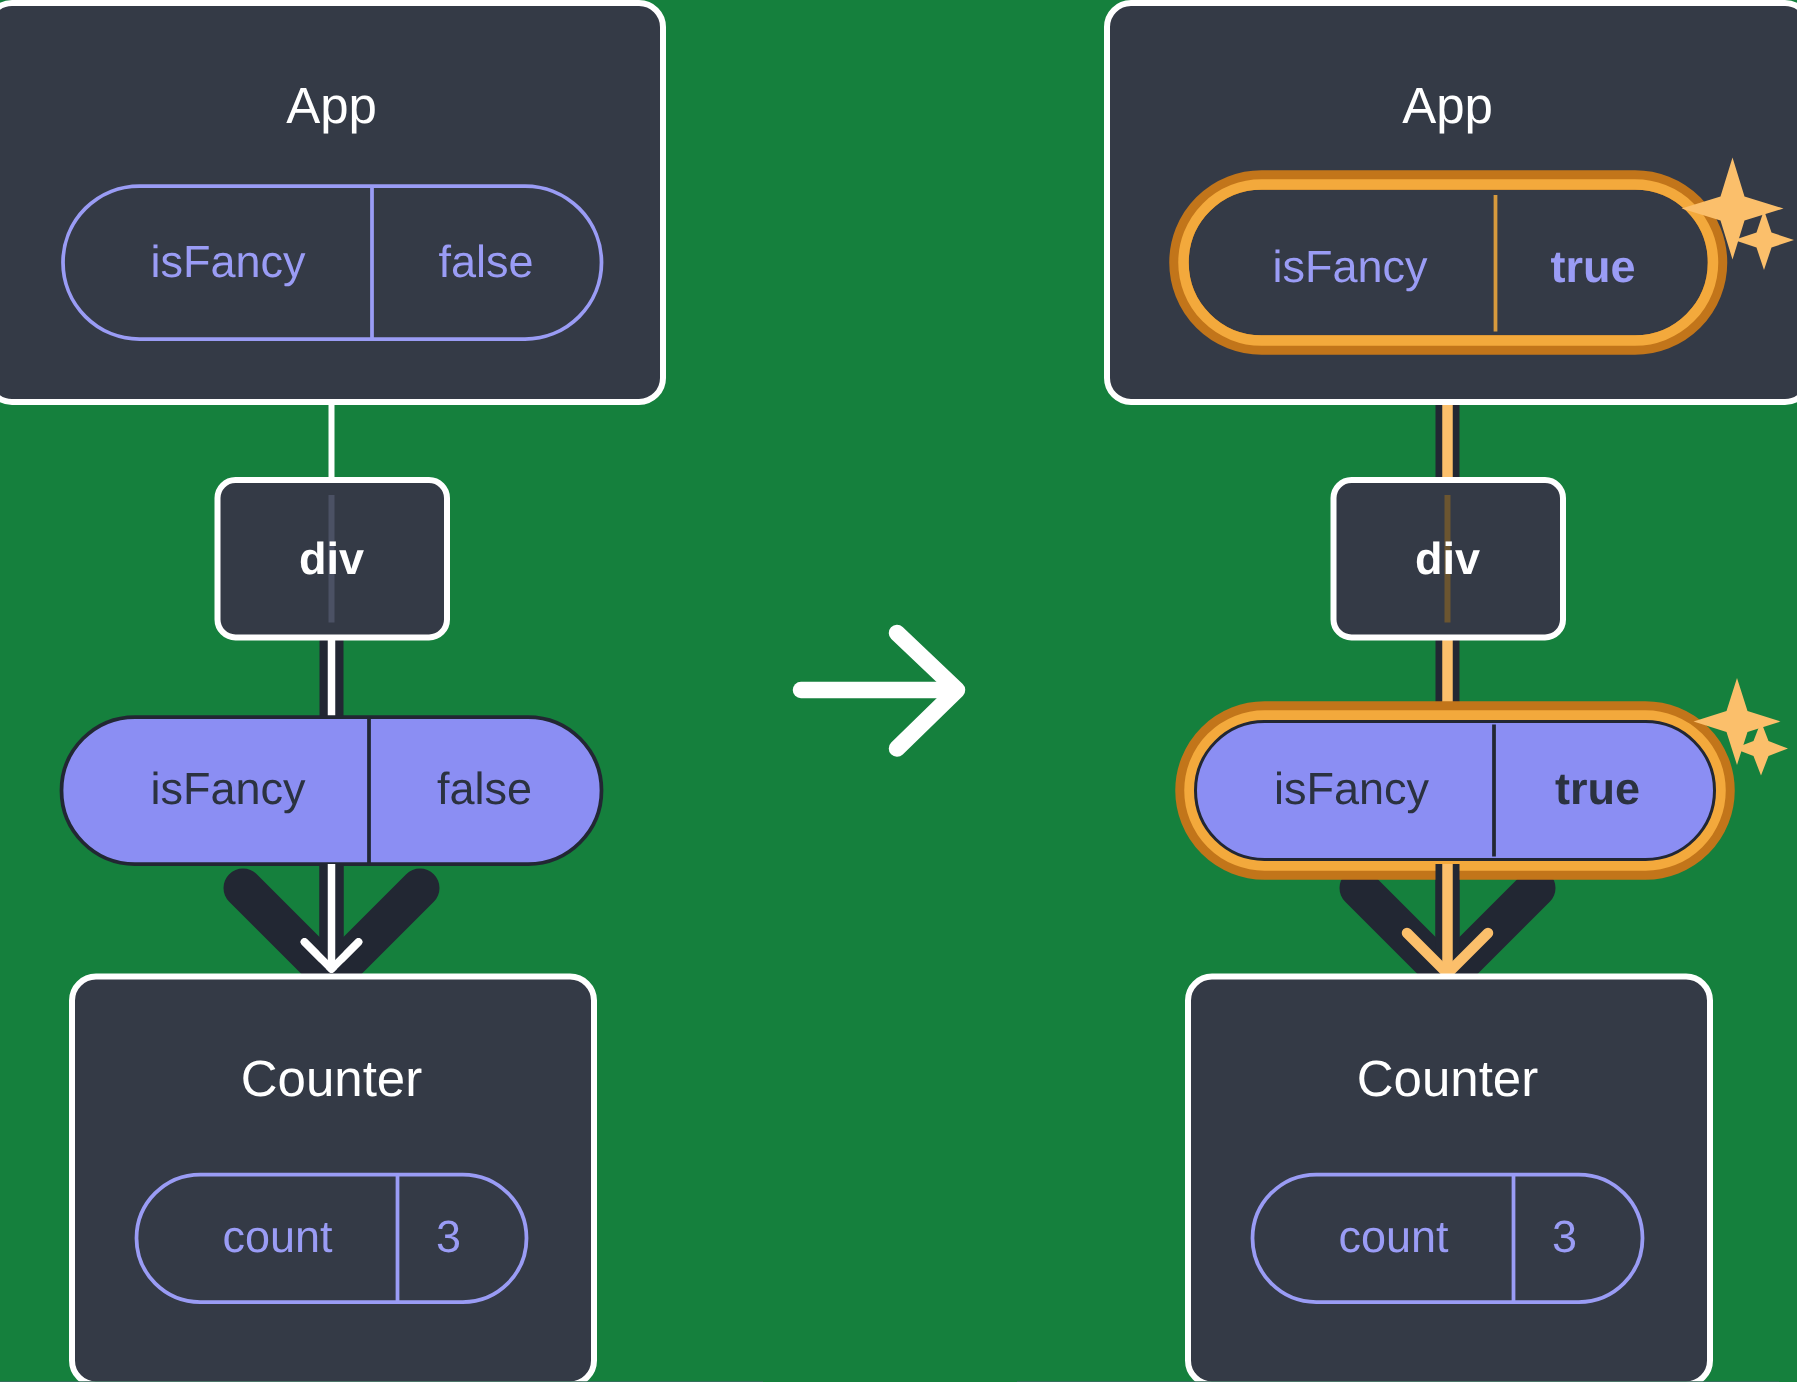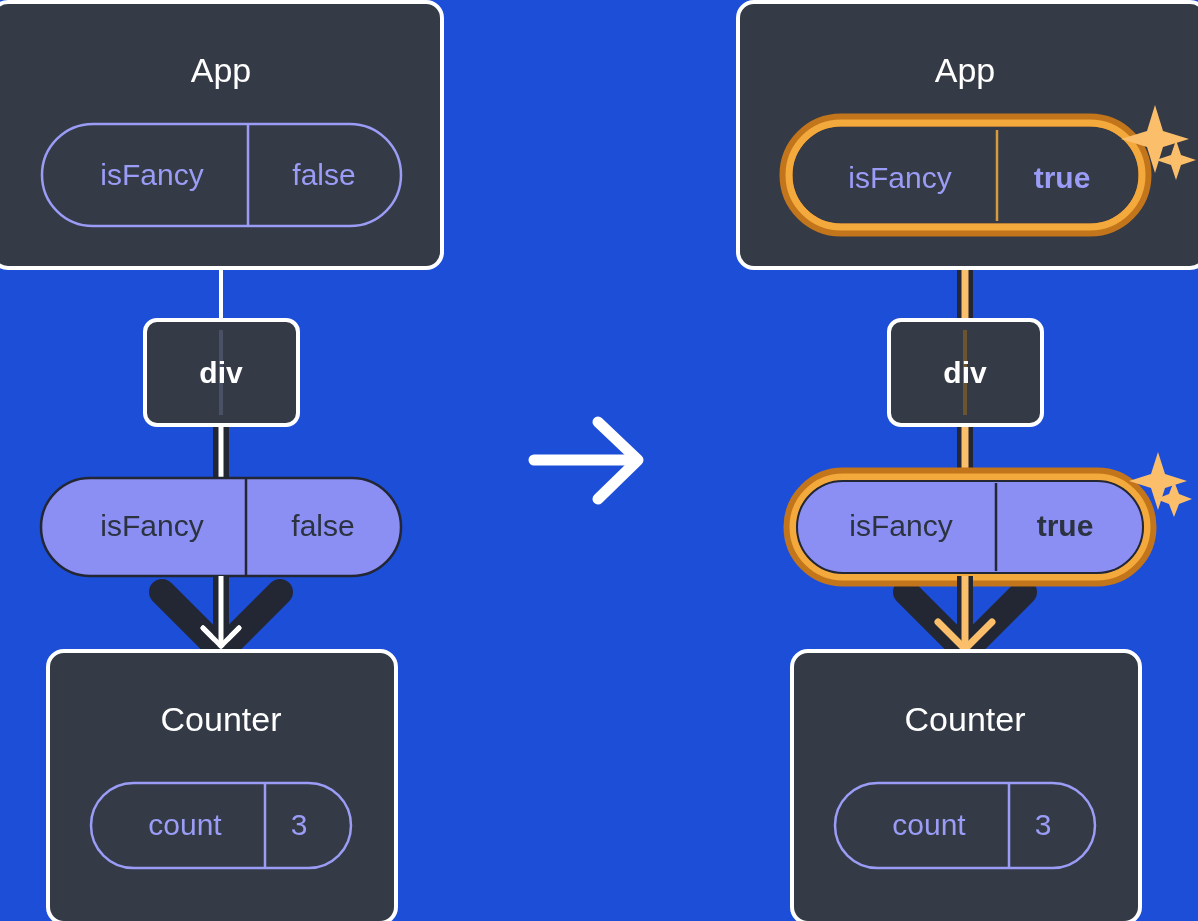--- a/index.html
+++ b/index.html
@@ -4,21 +4,21 @@
 <style>
   html, body {
     margin: 0;
     padding: 0;
     background: #4d6672;
   }
   #stage {
     position: relative;
     width: 1198px;
     height: 921px;
-    background: #1d4ed8;
+    background: #15803d;
     overflow: hidden;
     font-family: "Liberation Sans", sans-serif;
   }
   #stage svg {
     display: block;
     width: 1198px;
     height: 921px;
   }
   .card-title {
     font-family: "Liberation Sans", sans-serif;

